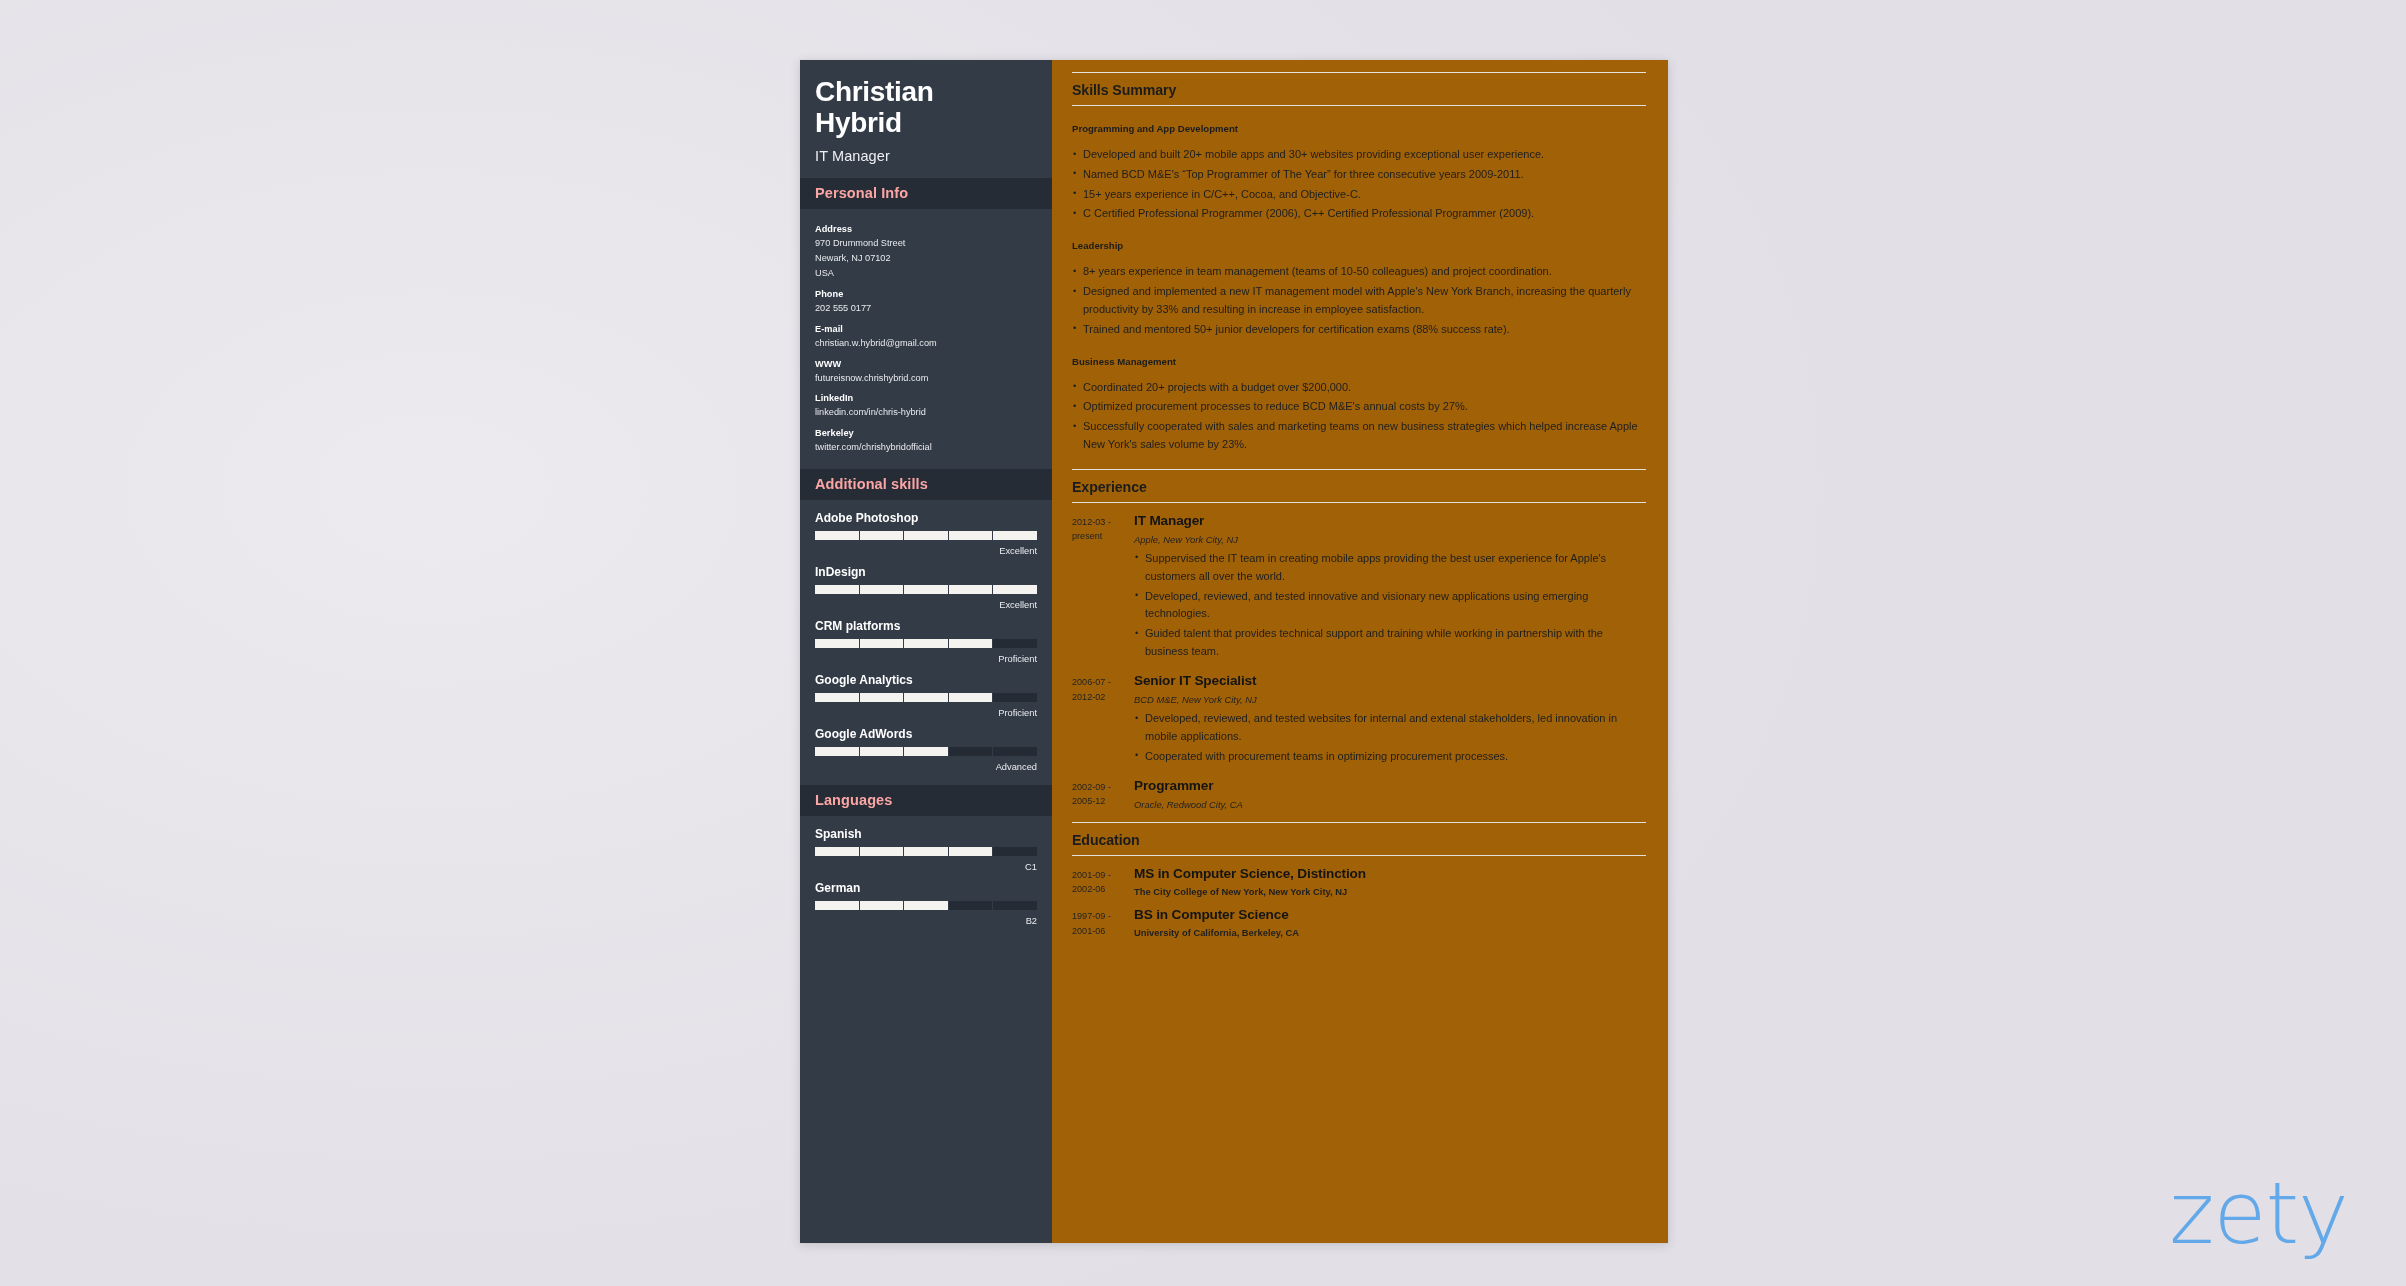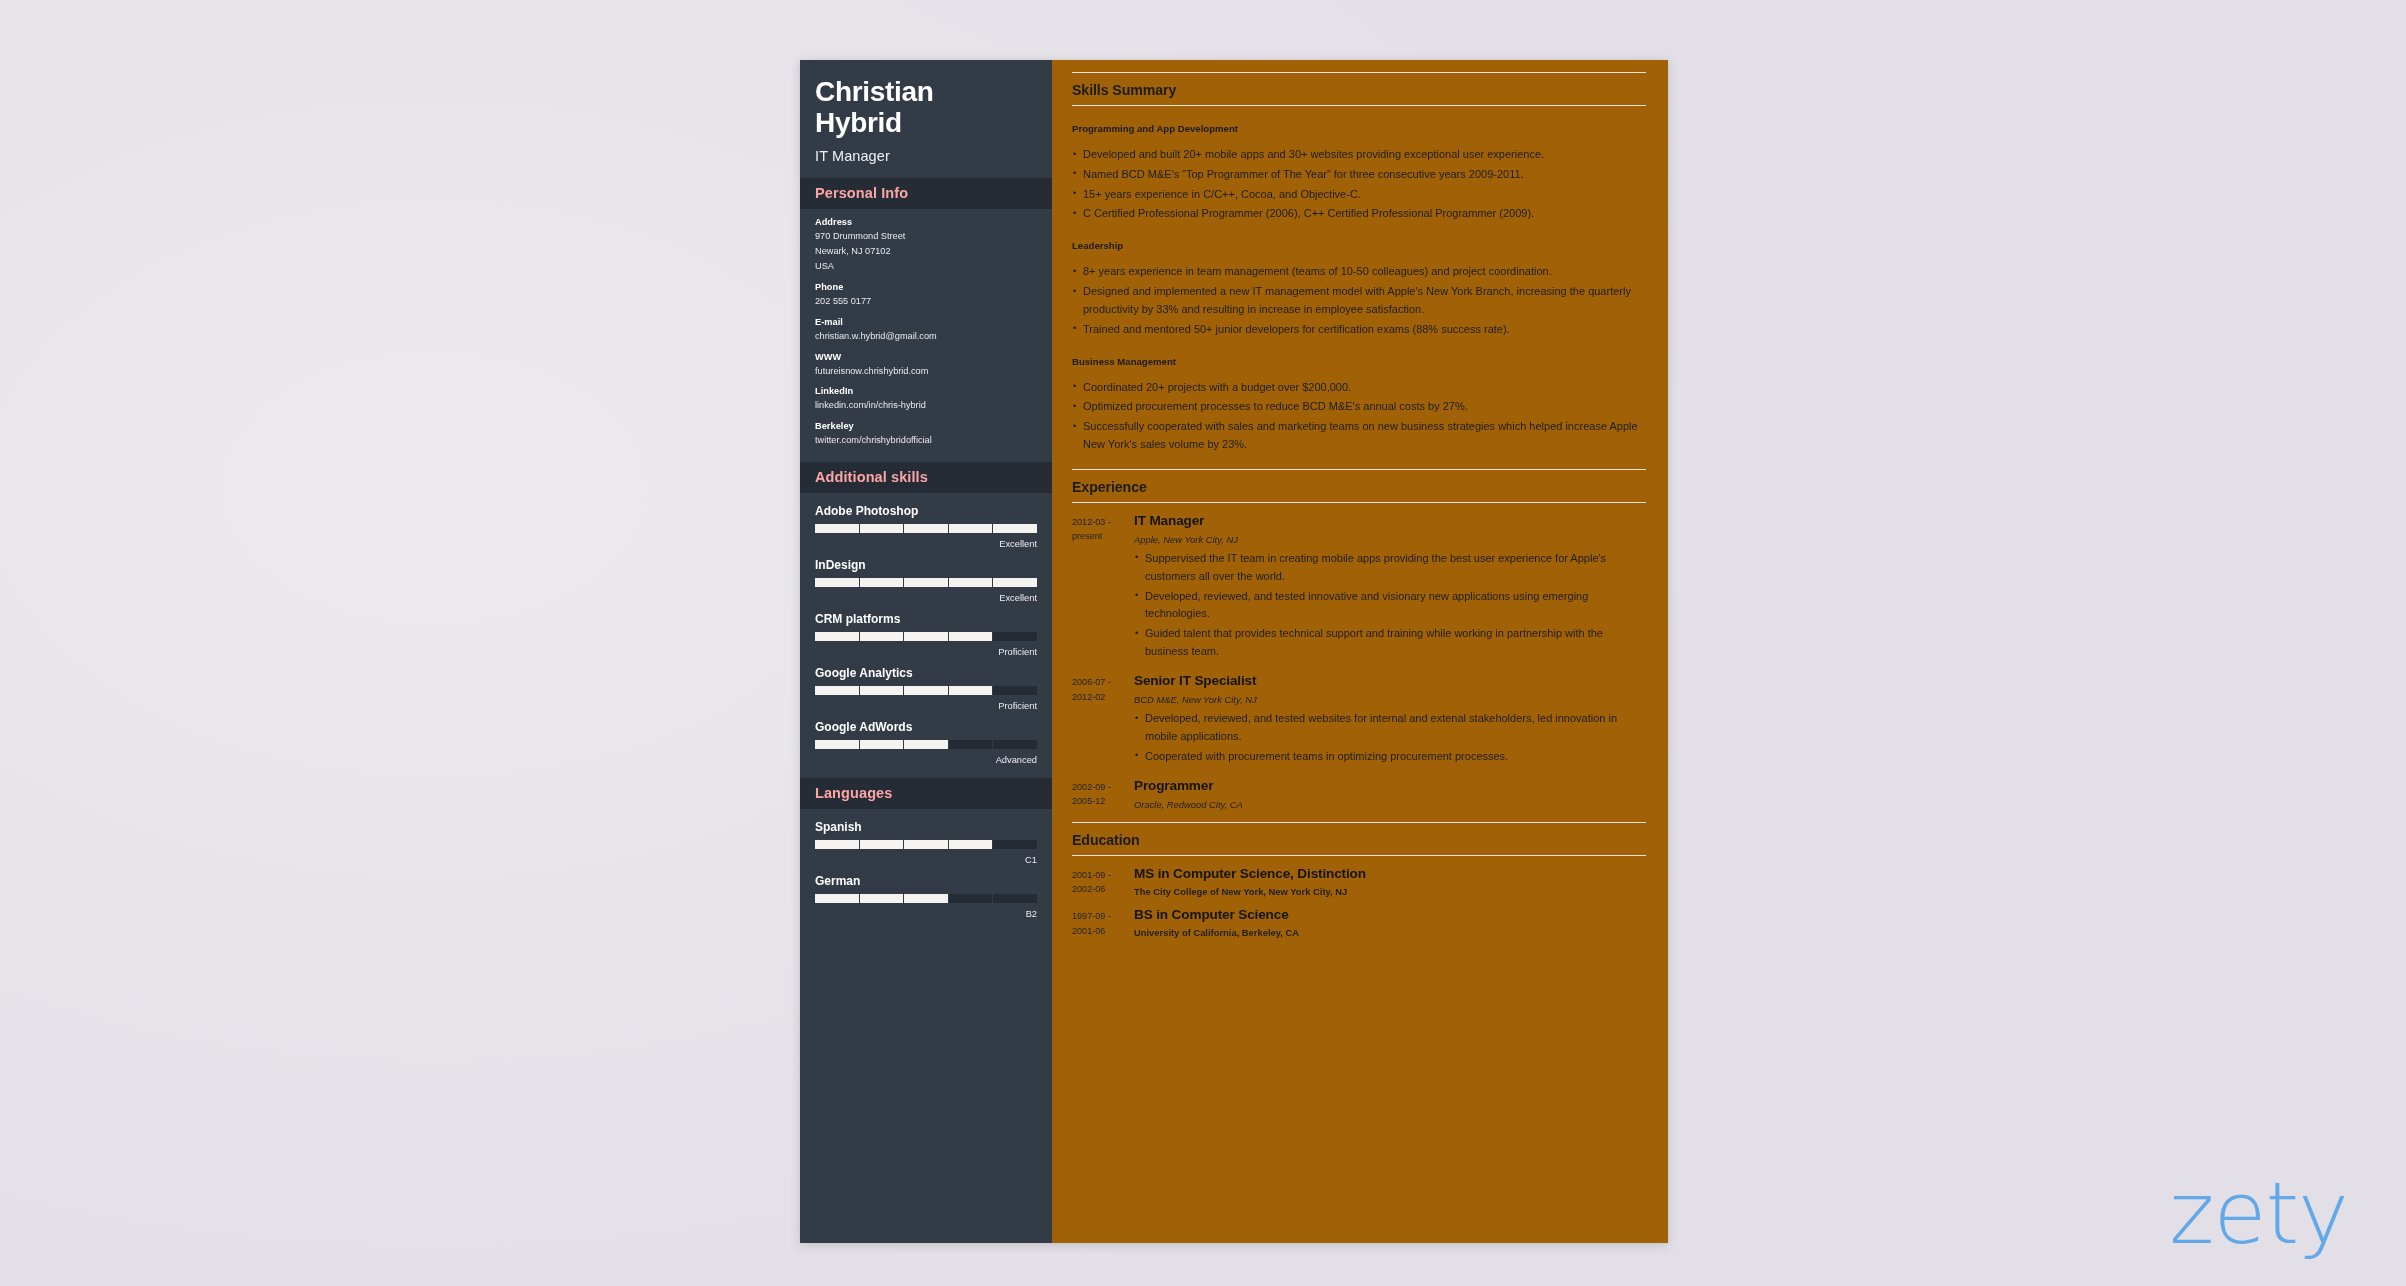--- a/index.html
+++ b/index.html
@@ -61,21 +61,21 @@
 
   .side-section-head {
     background: #252c36;
     font-size: 14.5px;
     font-weight: bold;
     color: #fca5a5;
     padding: 7px 15px 8px 15px;
     letter-spacing: 0.1px;
   }
 
-  #info-list { padding: 8px 15px 6px 15px; }
+  #info-list { padding: 15px 15px 6px 15px; }
 
   .info-row { margin-bottom: 8px; }
   .info-label {
     font-size: 9.2px;
     font-weight: bold;
     color: #ffffff;
     letter-spacing: 0.05px;
     margin-bottom: 2px;
   }
   .info-value {

